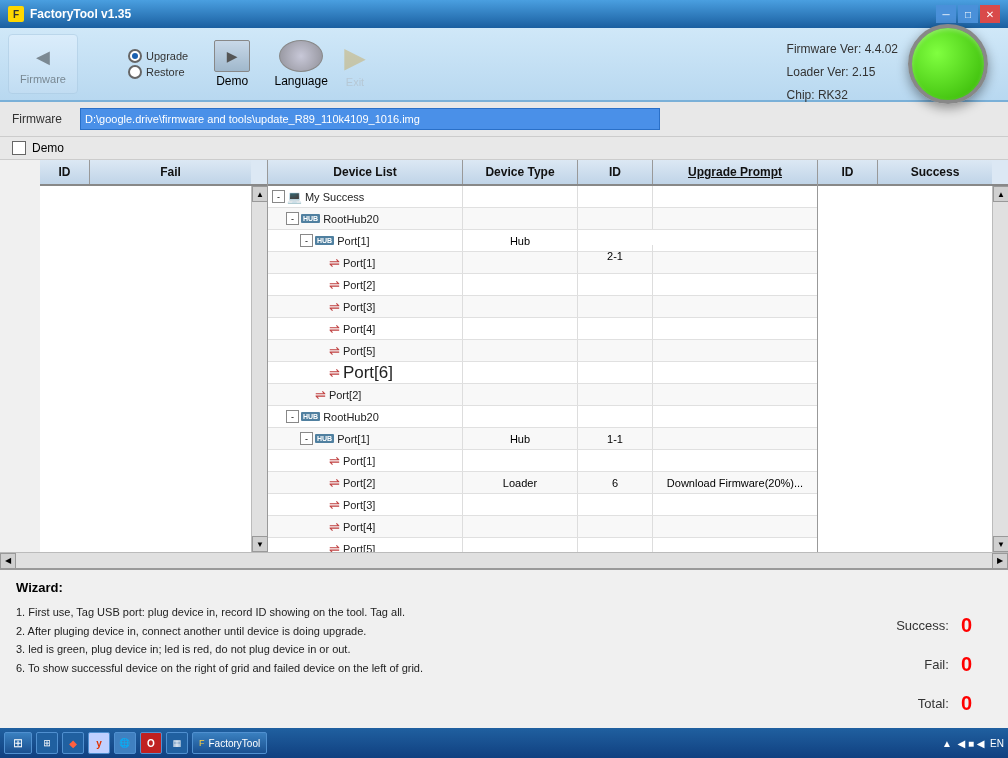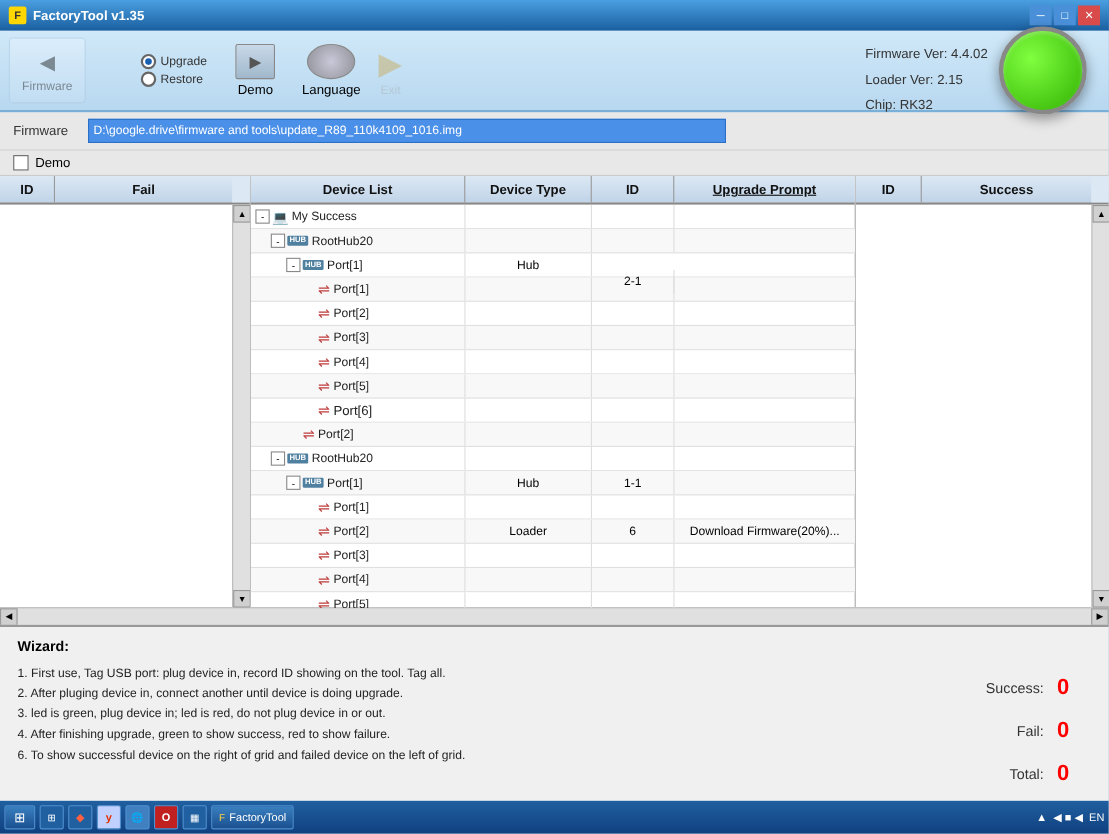--- a/index.html
+++ b/index.html
@@ -308,20 +308,21 @@
       border-left: 1px solid #bbb;
       display: flex;
       flex-direction: column;
     }
 
     
     .panels-wrapper {
       display: flex;
       flex: 1;
       overflow: hidden;
+      padding-left: 40px;
     }
 
     .left-table {
       width: 228px;
       flex-shrink: 0;
       border-right: 1px solid #999;
       background: white;
       display: flex;
       flex-direction: column;
     }
@@ -550,21 +551,21 @@
               <span style="font-size: 11px; color: rgb(34, 34, 34); overflow: hidden;">Port[5]</span>
             </div>
             <div style="width: 115px; display: flex; align-items: center; justify-content: center; border-right: 1px solid rgb(221, 221, 221); height: 100%; font-size: 11px;"></div>
             <div style="width: 75px; display: flex; align-items: center; justify-content: center; border-right: 1px solid rgb(221, 221, 221); height: 100%; font-size: 11px;"></div>
             <div style="flex: 1 1 0%; display: flex; align-items: center; justify-content: center; height: 100%; font-size: 11px;"></div>
           </div>
           <div style="display: flex; height: 22px; border-bottom: 1px solid rgb(224, 224, 224); align-items: center;">
             <div style="width: 195px; display: flex; align-items: center; border-right: 1px solid rgb(221, 221, 221); height: 100%; padding-left: 46px; overflow: hidden; white-space: nowrap;">
               <span style="width: 15px; flex-shrink: 0; display: inline-block;"></span>
               <span style="margin-right: 3px; flex-shrink: 0; font-size: 13px; color: rgb(192, 64, 64);">⇌</span>
-              <span style="font-size: 12px; color: rgb(34, 34, 34); overflow: hidden; text-align: center;">Port[6]</span>
+              <span style="font-size: 17px; color: rgb(34, 34, 34); overflow: hidden; text-align: center;">Port[6]</span>
             </div>
             <div style="width: 115px; display: flex; align-items: center; justify-content: center; border-right: 1px solid rgb(221, 221, 221); height: 100%; font-size: 11px;"></div>
             <div style="width: 75px; display: flex; align-items: center; justify-content: center; border-right: 1px solid rgb(221, 221, 221); height: 100%; font-size: 11px;"></div>
             <div style="flex: 1 1 0%; display: flex; align-items: center; justify-content: center; height: 100%; font-size: 11px;"></div>
           </div>
           <div style="display: flex; height: 22px; border-bottom: 1px solid rgb(224, 224, 224); align-items: center; background: rgb(248, 248, 248);">
             <div style="width: 195px; display: flex; align-items: center; border-right: 1px solid rgb(221, 221, 221); height: 100%; padding-left: 32px; overflow: hidden; white-space: nowrap;">
               <span style="width: 15px; flex-shrink: 0; display: inline-block;"></span>
               <span style="margin-right: 3px; flex-shrink: 0; font-size: 13px; color: rgb(192, 64, 64);">⇌</span>
               <span style="font-size: 11px; color: rgb(34, 34, 34); overflow: hidden;">Port[2]</span>
@@ -668,21 +669,20 @@
     <div style="flex:1;"></div>
     <div class="scroll-arrow" style="height:16px;">▶</div>
   </div>
 
   <div class="wizard-section">
     <div class="wizard-text">
       <div class="wizard-title">Wizard:</div>
       <div class="wizard-item">1. First use, Tag USB port: plug device in, record ID showing on the tool. Tag all.</div>
       <div class="wizard-item">2. After pluging device in, connect another until device is doing upgrade.</div>
       <div class="wizard-item">3. led is green, plug device in; led is red, do not plug device in or out.</div>
-      <div class="wizard-item">4. After finishing upgrade, green to show success, red to show failure.</div>
       <div class="wizard-item">6. To show successful device on the right of grid and failed device on the left of grid.</div>
     </div>
     <div class="wizard-stats">
       <div class="stat-row">
         <span class="stat-label">Success:</span>
         <span class="stat-val">0</span>
       </div>
       <div class="stat-row">
         <span class="stat-label">Fail:</span>
         <span class="stat-val">0</span>

